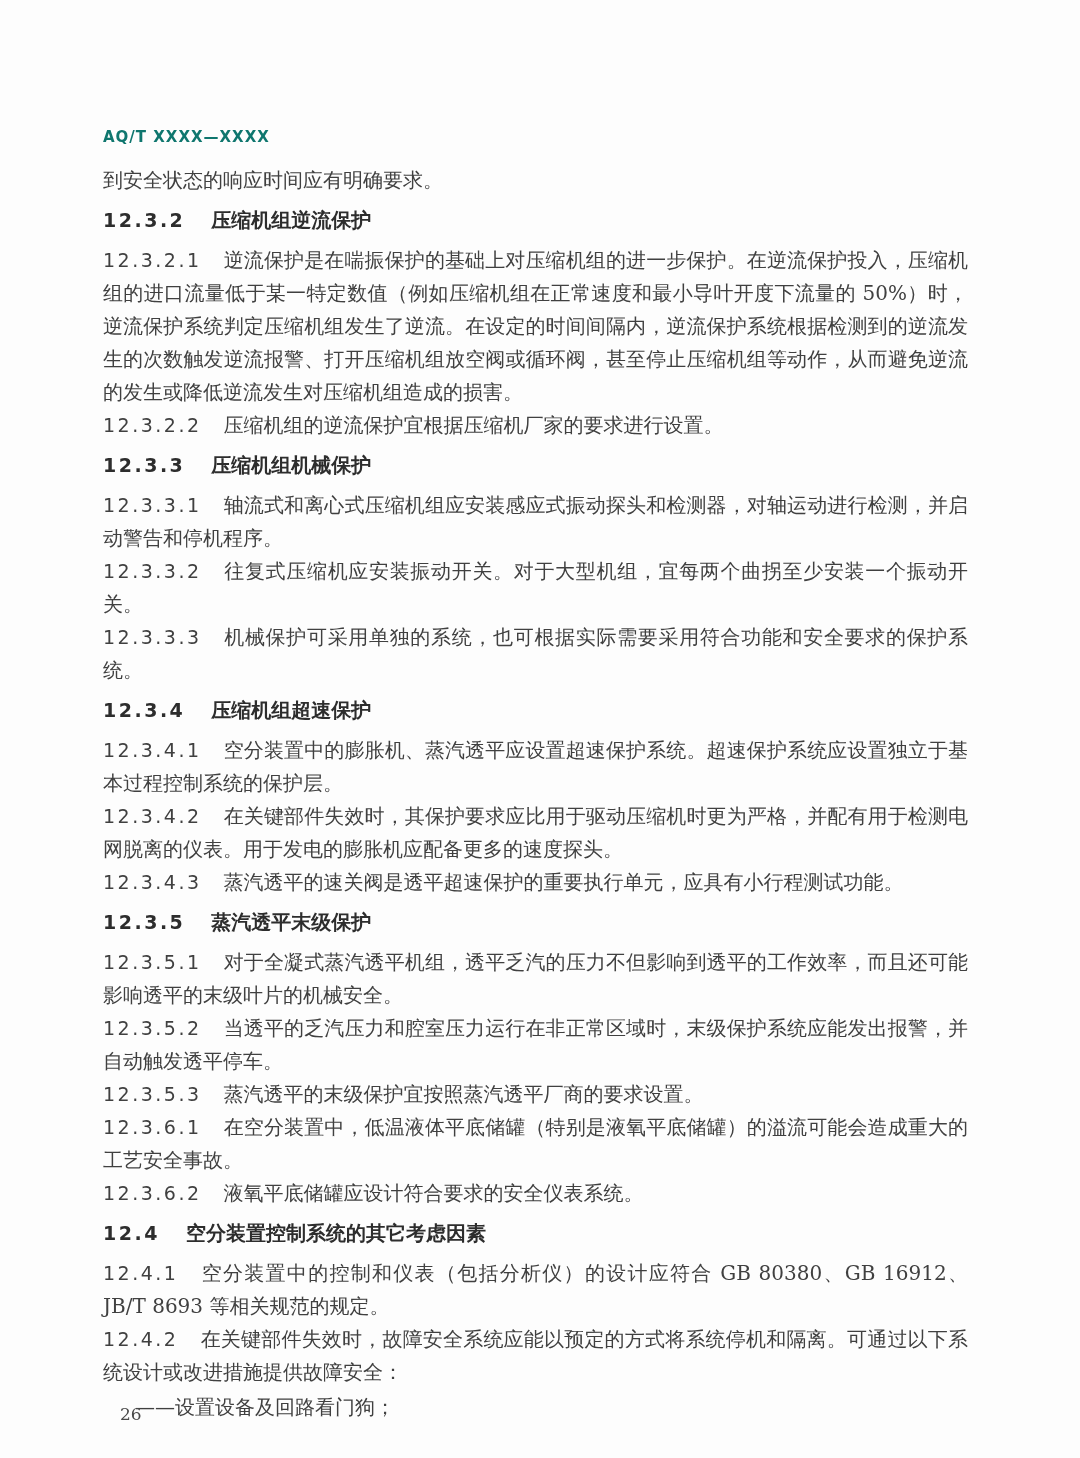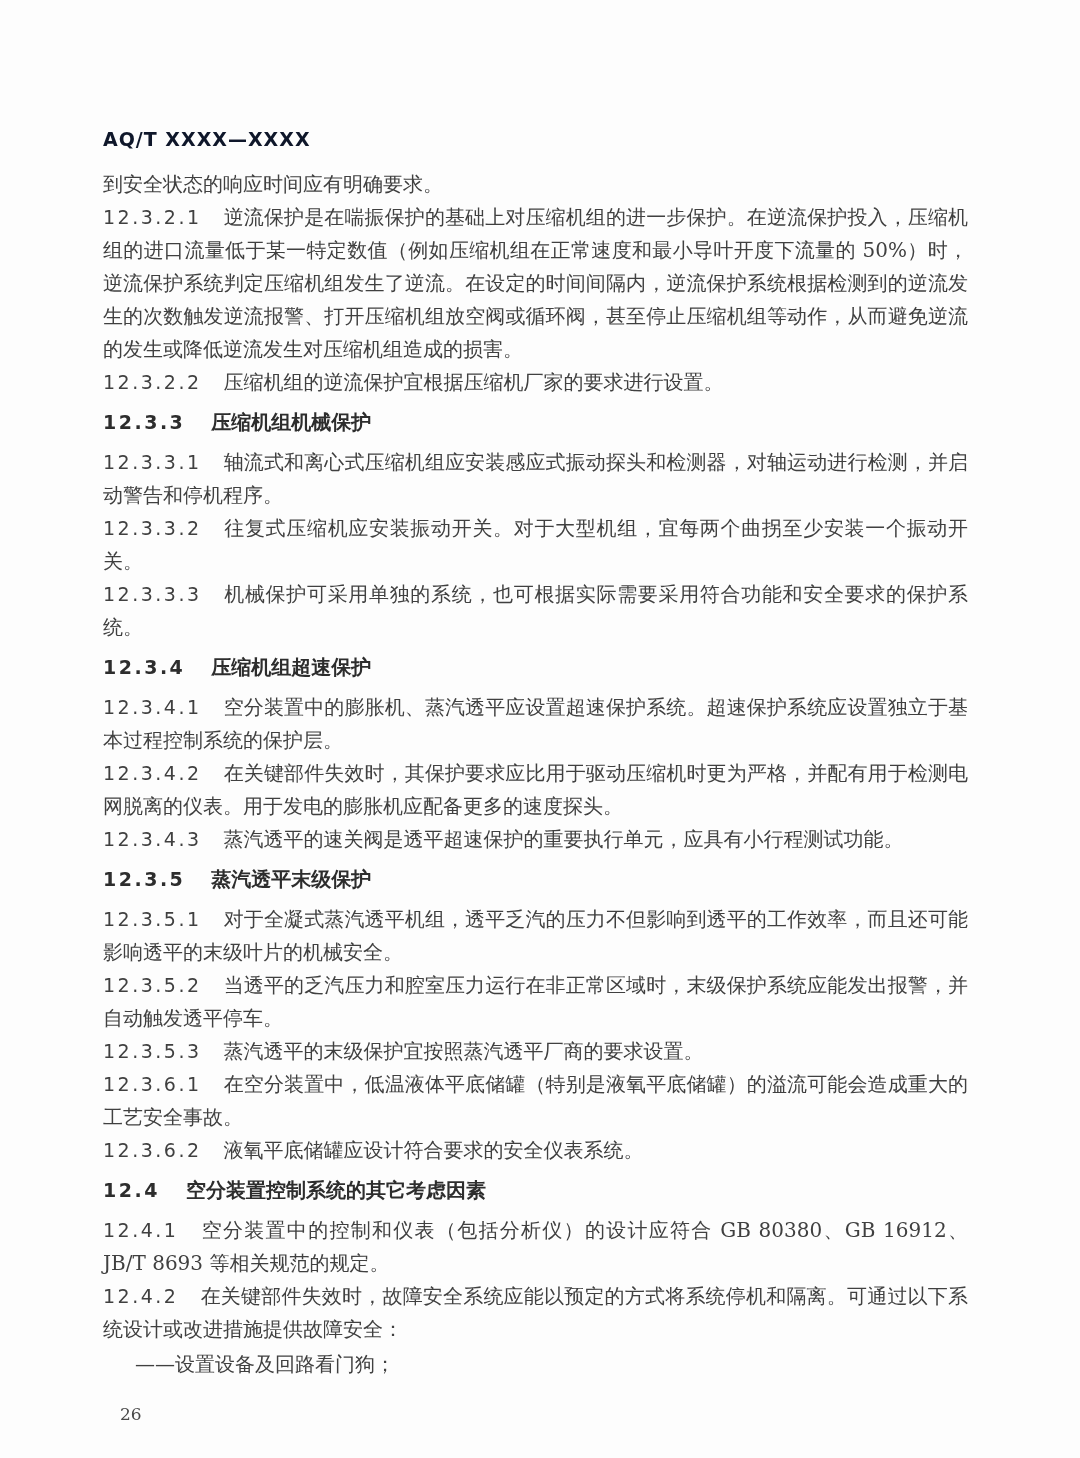--- a/index.html
+++ b/index.html
@@ -16,23 +16,23 @@
     box-sizing: border-box;
     background: #fdfdfd;
     color: #333333;
     padding: 128px 112px 0 103px;
     font-family: "DejaVu Serif", "Liberation Serif", serif;
     overflow: hidden;
   }
   .doc-header {
     font-family: "DejaVu Sans", "Liberation Sans", sans-serif;
     font-weight: 700;
-    font-size: 19px;
+    font-size: 15px;
     letter-spacing: 1px;
-    color: #0f172a;
+    color: #0f766e;
     margin: 0 0 18px 0;
   }
   .doc-body p {
     margin: 0;
     font-size: 20px;
     line-height: 33px;
     text-align: justify;
     color: #404040;
   }
   .doc-body p.paragraph { margin: 0; }
@@ -73,20 +73,21 @@
 </head>
 <body>
 
 <div class="page">
   <header class="doc-header">
     <span>AQ/T XXXX—XXXX</span>
   </header>
 
   <main class="doc-body" id="doc-body">
       <p class="paragraph"><span class="txt">到安全状态的响应时间应有明确要求。</span></p>
+      <p class="heading"><span class="num">12.3.2</span><span class="txt">压缩机组逆流保护</span></p>
       <p class="clause"><span class="num">12.3.2.1</span><span class="txt">逆流保护是在喘振保护的基础上对压缩机组的进一步保护。在逆流保护投入，压缩机组的进口流量低于某一特定数值（例如压缩机组在正常速度和最小导叶开度下流量的 50%）时，逆流保护系统判定压缩机组发生了逆流。在设定的时间间隔内，逆流保护系统根据检测到的逆流发生的次数触发逆流报警、打开压缩机组放空阀或循环阀，甚至停止压缩机组等动作，从而避免逆流的发生或降低逆流发生对压缩机组造成的损害。</span></p>
       <p class="clause"><span class="num">12.3.2.2</span><span class="txt">压缩机组的逆流保护宜根据压缩机厂家的要求进行设置。</span></p>
       <p class="heading"><span class="num">12.3.3</span><span class="txt">压缩机组机械保护</span></p>
       <p class="clause"><span class="num">12.3.3.1</span><span class="txt">轴流式和离心式压缩机组应安装感应式振动探头和检测器，对轴运动进行检测，并启动警告和停机程序。</span></p>
       <p class="clause"><span class="num">12.3.3.2</span><span class="txt">往复式压缩机应安装振动开关。对于大型机组，宜每两个曲拐至少安装一个振动开关。</span></p>
       <p class="clause"><span class="num">12.3.3.3</span><span class="txt">机械保护可采用单独的系统，也可根据实际需要采用符合功能和安全要求的保护系统。</span></p>
       <p class="heading"><span class="num">12.3.4</span><span class="txt">压缩机组超速保护</span></p>
       <p class="clause"><span class="num">12.3.4.1</span><span class="txt">空分装置中的膨胀机、蒸汽透平应设置超速保护系统。超速保护系统应设置独立于基本过程控制系统的保护层。</span></p>
       <p class="clause"><span class="num">12.3.4.2</span><span class="txt">在关键部件失效时，其保护要求应比用于驱动压缩机时更为严格，并配有用于检测电网脱离的仪表。用于发电的膨胀机应配备更多的速度探头。</span></p>
       <p class="clause"><span class="num">12.3.4.3</span><span class="txt">蒸汽透平的速关阀是透平超速保护的重要执行单元，应具有小行程测试功能。</span></p>

